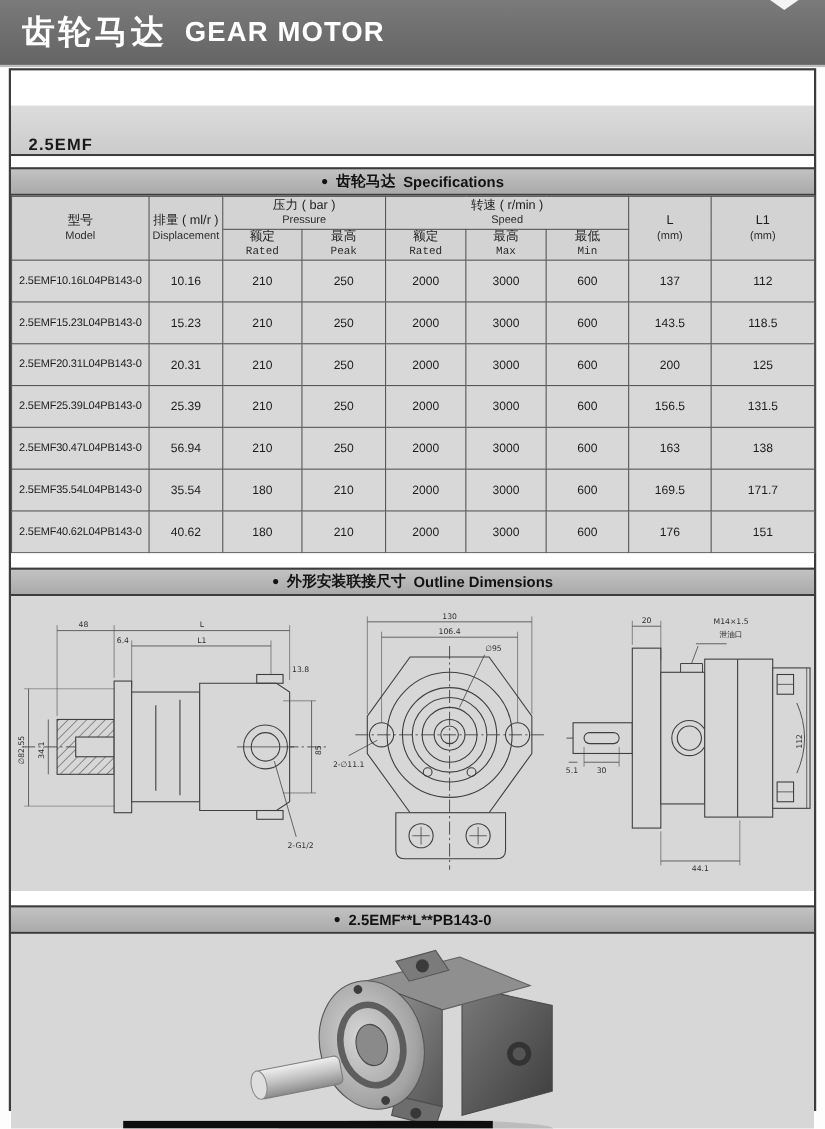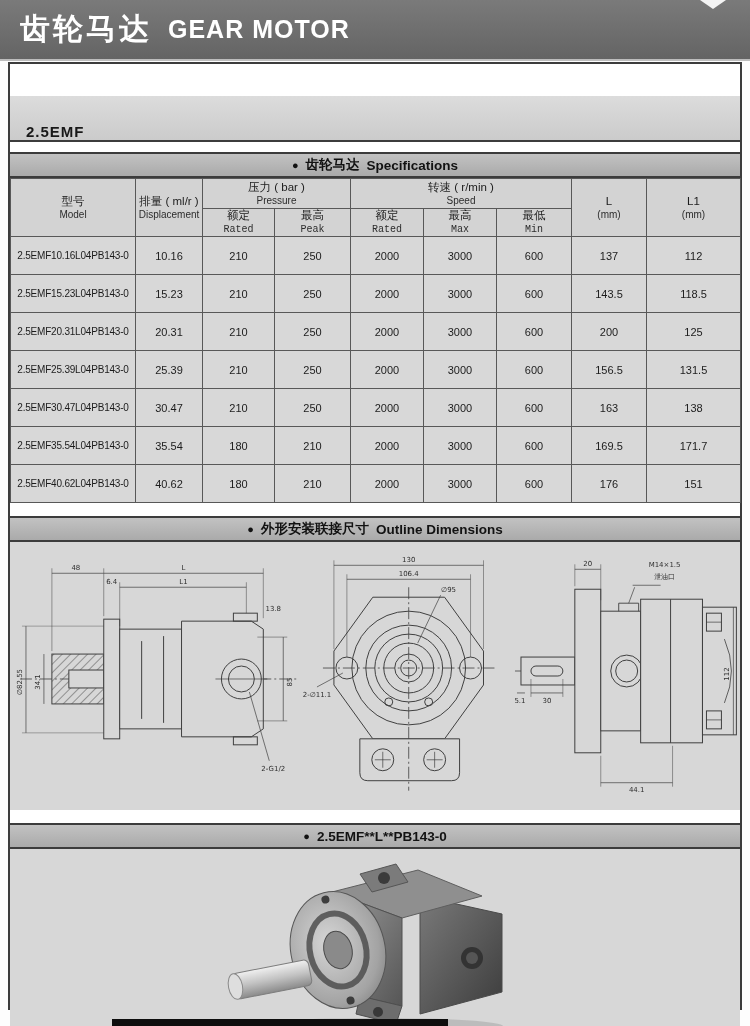--- a/index.html
+++ b/index.html
@@ -195,21 +195,21 @@
           <td>250</td>
           <td>2000</td>
           <td>3000</td>
           <td>600</td>
           <td>156.5</td>
           <td>131.5</td>
         </tr>
 
         <tr>
           <td class="model">2.5EMF30.47L04PB143-0</td>
-          <td>30.47</td>
+          <td>56.94</td>
           <td>210</td>
           <td>250</td>
           <td>2000</td>
           <td>3000</td>
           <td>600</td>
           <td>163</td>
           <td>138</td>
         </tr>
 
         <tr>

